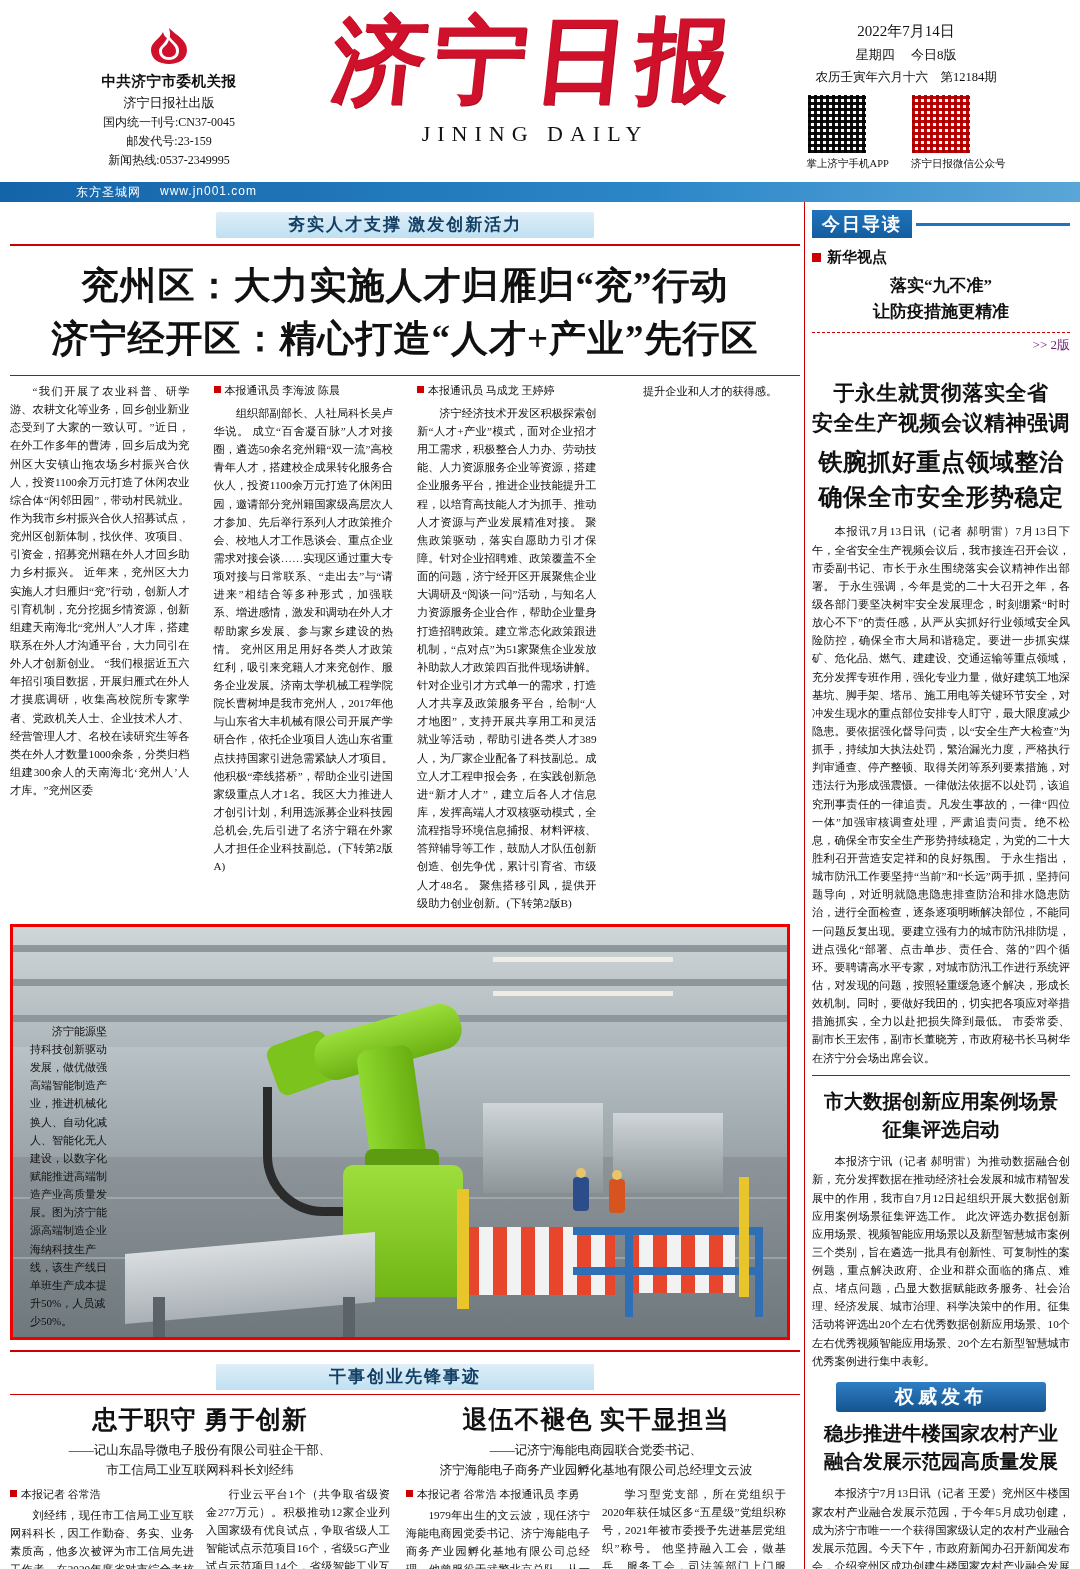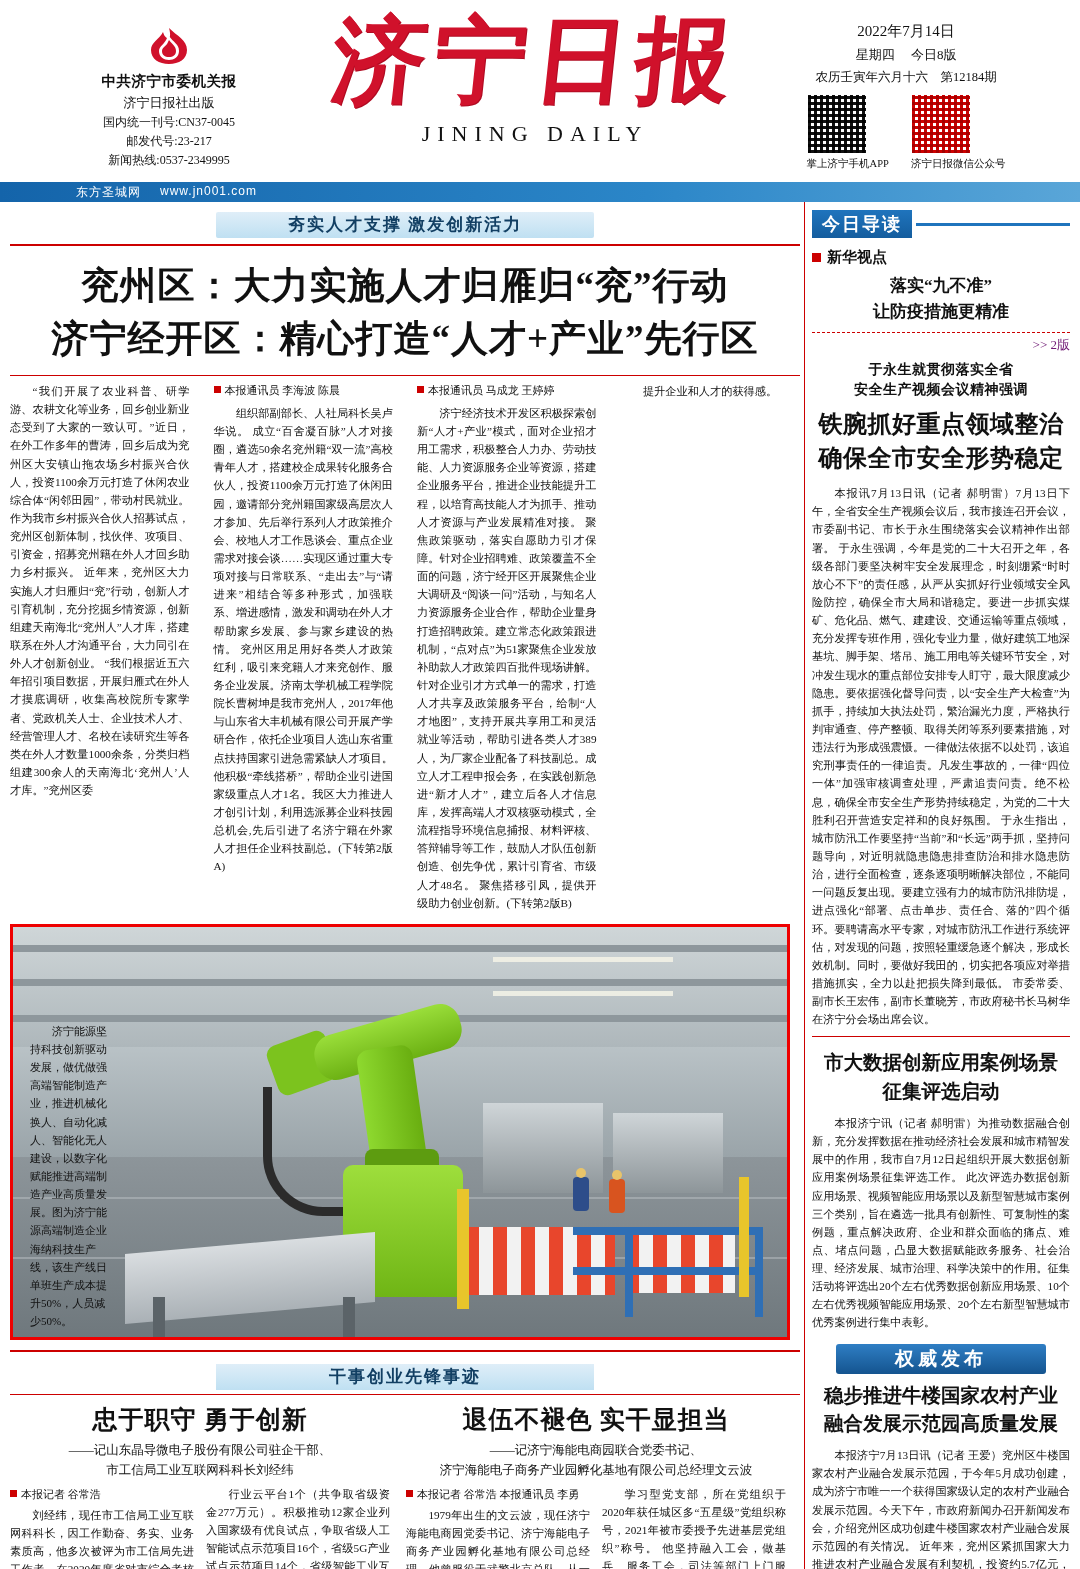--- a/index.html
+++ b/index.html
@@ -104,21 +104,21 @@
 
   
   .guide-head{display:flex;align-items:center;gap:4px;margin-top:8px;}
   .guide-box{background:linear-gradient(180deg,#1f74bd,#145d9e);color:#fff;font-size:18px;font-weight:bold;padding:2px 10px;letter-spacing:2px;}
   .guide-bar{flex:1;height:3px;background:#1f74bd;}
   .xinhua{margin-top:10px;font-size:15px;font-weight:bold;}
   .xinhua .sq{display:inline-block;width:9px;height:9px;background:#c00;margin-right:6px;}
   .lead2{text-align:center;font-size:17px;font-weight:bold;line-height:1.5;margin-top:6px;}
   .dashline{border-top:1px dashed #c00;margin-top:8px;}
   .p2{text-align:right;font-size:13px;color:#701a75;margin-top:3px;font-weight:normal;}
-  .r-title{text-align:center;font-size:14px;font-weight:bold;line-height:1.45;margin-top:6px;letter-spacing:.5px;}
+  .r-title{text-align:center;font-size:21px;font-weight:bold;line-height:1.45;margin-top:24px;letter-spacing:.5px;}
   .r-title.big{font-size:24px;}
   .r-body{font-size:11.2px;line-height:1.62;text-align:justify;margin-top:8px;}
   .r-body p{margin:0 0 2px 0;text-indent:2em;}
   .r-sub{text-align:center;font-size:19.5px;font-weight:bold;line-height:1.45;margin-top:12px;}
   .quan{margin:12px auto 0 auto;width:210px;height:30px;background:linear-gradient(180deg,#2f7ec4,#14548f);text-align:center;border-radius:3px;}
   .quan span{color:#fff;font-size:19px;font-weight:bold;letter-spacing:4px;line-height:30px;}
 </style>
 </head>
 <body>
 
@@ -129,21 +129,21 @@
       <div class="logo-row">
         <svg class="flame" viewBox="0 0 44 40">
           <path d="M22 2 C30 10 40 14 40 24 C40 33 32 38 22 38 C12 38 4 33 4 24 C4 16 12 14 16 6 C18 14 26 16 22 2 Z" fill="#d0112b"></path>
           <path d="M22 10 C26 16 32 18 32 25 C32 31 27 34 22 34 C17 34 12 31 12 25 C12 20 18 18 20 12 Z" fill="#fff"></path>
           <path d="M22 14 C25 18 29 20 29 25 C29 29 26 31 22 31 C18 31 15 29 15 25 C15 21 20 20 21 16 Z" fill="#d0112b"></path>
         </svg>
       </div>
       <div class="l1">中共济宁市委机关报</div>
       <div class="l2">济宁日报社出版</div>
       <div class="l3">国内统一刊号:CN37-0045</div>
-      <div class="l4">邮发代号:23-217</div>
+      <div class="l4">邮发代号:23-159</div>
       <div class="l5">新闻热线:0537-2349995</div>
     </div>
 
     <div class="mast-center">
       <div class="mast-title">济宁日报</div>
       <div class="mast-en">JINING DAILY</div>
     </div>
 
     <div class="mast-right">
       <div class="d1">2022年7月14日</div>

